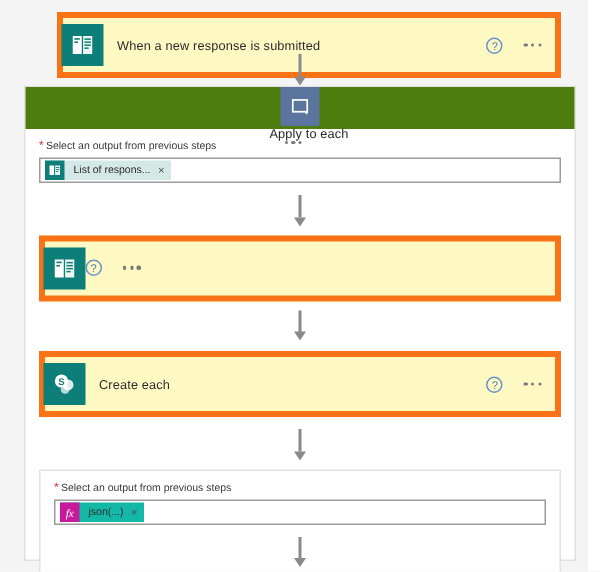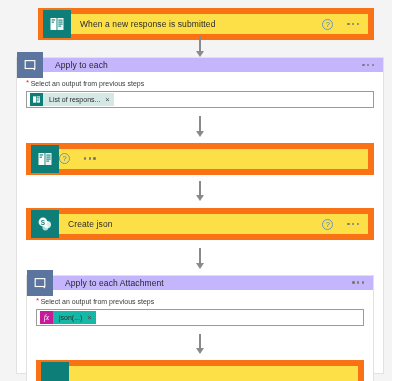--- a/index.html
+++ b/index.html
@@ -7,23 +7,23 @@
     width: 400px; height: 381px;
     background: #f4f4f4;
     font-family: "Liberation Sans", sans-serif;
     overflow: hidden;
   }
   .canvas { position: relative; width: 400px; height: 381px; background: #f4f4f4; }
 
   
   .card {
     display: flex; align-items: center;
-    height: 32px;
-    background: #fde047;
-    border: 6px solid #f97316;
+    height: 44px;
+    background: #fef9c3;
+    border: 4px solid #f97316;
   }
   .card .icon-box {
     width: 28px; height: 28px; flex: 0 0 28px;
     background: #0d7f78;
     display: flex; align-items: center; justify-content: center;
     margin: -1px 0 -1px -1px;
   }
   .card .icon-box.forms { background: #0d7f78; }
   .card .icon-box.sharepoint { background: #0d7f78; }
   .card .title {
@@ -45,22 +45,23 @@
   .ellipsis { display: flex; gap: 2.5px; align-items: center; }
   .ellipsis i { width: 2.2px; height: 2.2px; border-radius: 50%; background: #7b7b7b; display: block; }
 
   
   .scope {
     background: #ffffff;
     border: 1px solid #e1e1e1;
   }
   .scope-header {
     display: flex; align-items: center;
-    height: 14px;
-    background: #c4b5fd;
+    height: 28px;
+    background: #4d7c0f;
+    flex-direction: column;
   }
   .scope-header .loop-box {
     width: 26px; height: 26px; flex: 0 0 26px;
     background: #5c759e;
     display: flex; align-items: center; justify-content: center;
   }
   .scope-header .scope-title {
     flex: 1 1 auto; font-size: 8.5px; color: #23272e;
     padding-left: 12px; letter-spacing: .1px; white-space: nowrap;
   }
@@ -232,52 +233,38 @@
 
       <div class="card">
         <span class="icon-box sharepoint">
           <svg width="16" height="16" viewBox="0 0 16 16" aria-hidden="true">
             <circle cx="6" cy="6" r="4.4" fill="#ffffff"></circle>
             <circle cx="10.4" cy="8.6" r="3.6" fill="#ffffff" opacity="0.85"></circle>
             <circle cx="8.4" cy="11.6" r="2.9" fill="#ffffff" opacity="0.7"></circle>
             <text x="6" y="8.6" font-size="6.4" font-weight="bold" fill="#0d7f78" text-anchor="middle" font-family="Liberation Sans, sans-serif">S</text>
           </svg>
         </span>
-        <span class="title">Create json</span>
+        <span class="title">Create each</span>
         <span class="help">
           <span class="qmark">?</span>
         </span>
         <span class="dots ellipsis">
             <i></i>
             <i></i>
             <i></i>
           </span>
       </div>
 
       <div class="connector conn-in-3">
         <span class="shaft"></span>
         <span class="head"></span>
       </div>
 
       <div class="scope inner-scope">
 
-        <div class="scope-header">
-          <span class="loop-box">
-            <svg width="14" height="14" viewBox="0 0 16 16" aria-hidden="true">
-              <rect x="2.5" y="3" width="11" height="9" fill="none" stroke="#ffffff" stroke-width="1.3"></rect>
-              <path d="M11.6 12.2 L14.2 12.2 L13 14.2 Z" fill="#ffffff"></path>
-            </svg>
-          </span>
-          <span class="scope-title">Apply to each Attachment</span>
-          <span class="dots ellipsis">
-              <i></i>
-              <i></i>
-              <i></i>
-            </span>
-        </div>
 
         <div class="scope-body">
 
           <div class="field-label">
             <span class="req-star">*</span>
             <span>Select an output from previous steps</span>
           </div>
 
           <div class="token-input">
             <span class="token expr">

